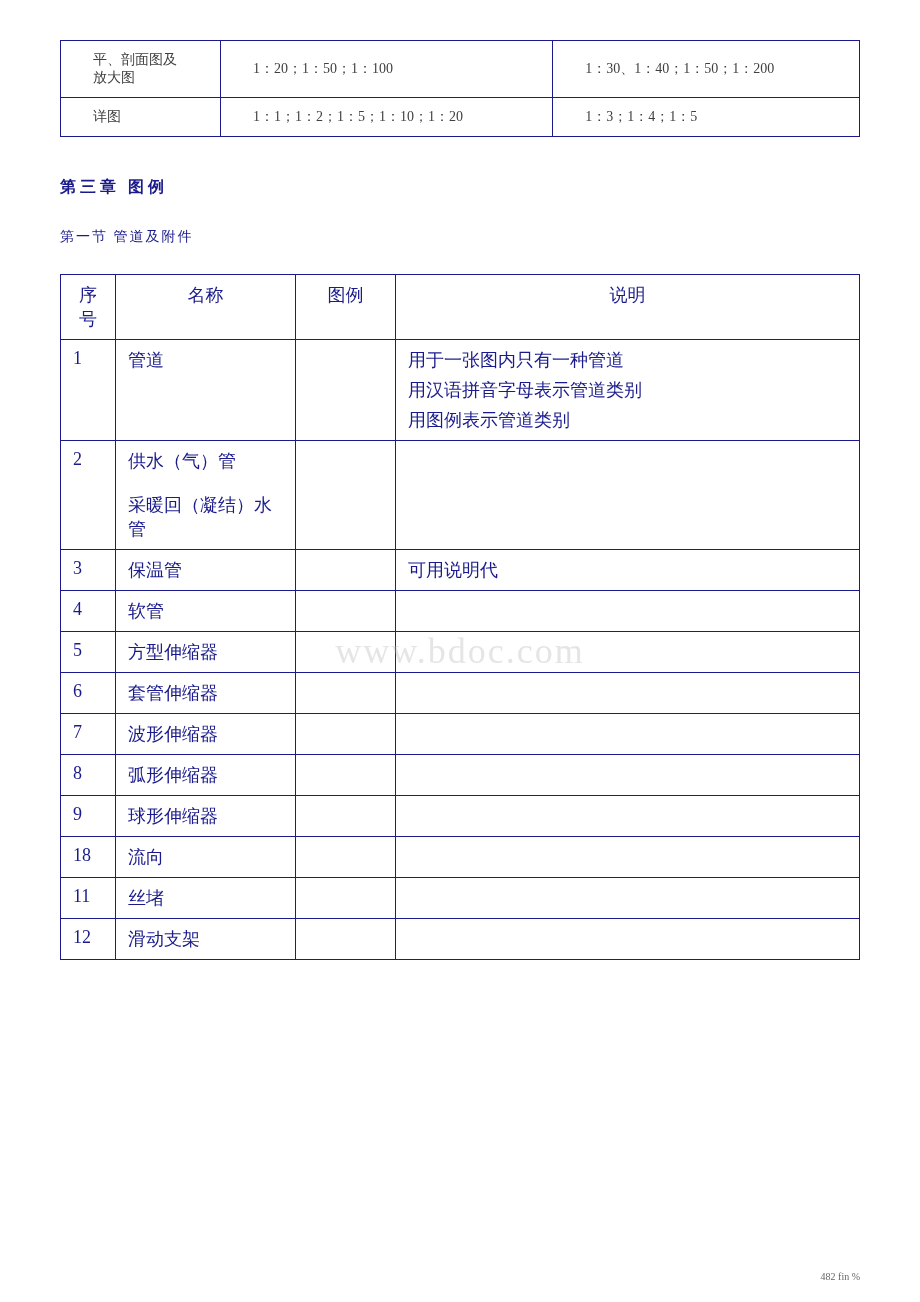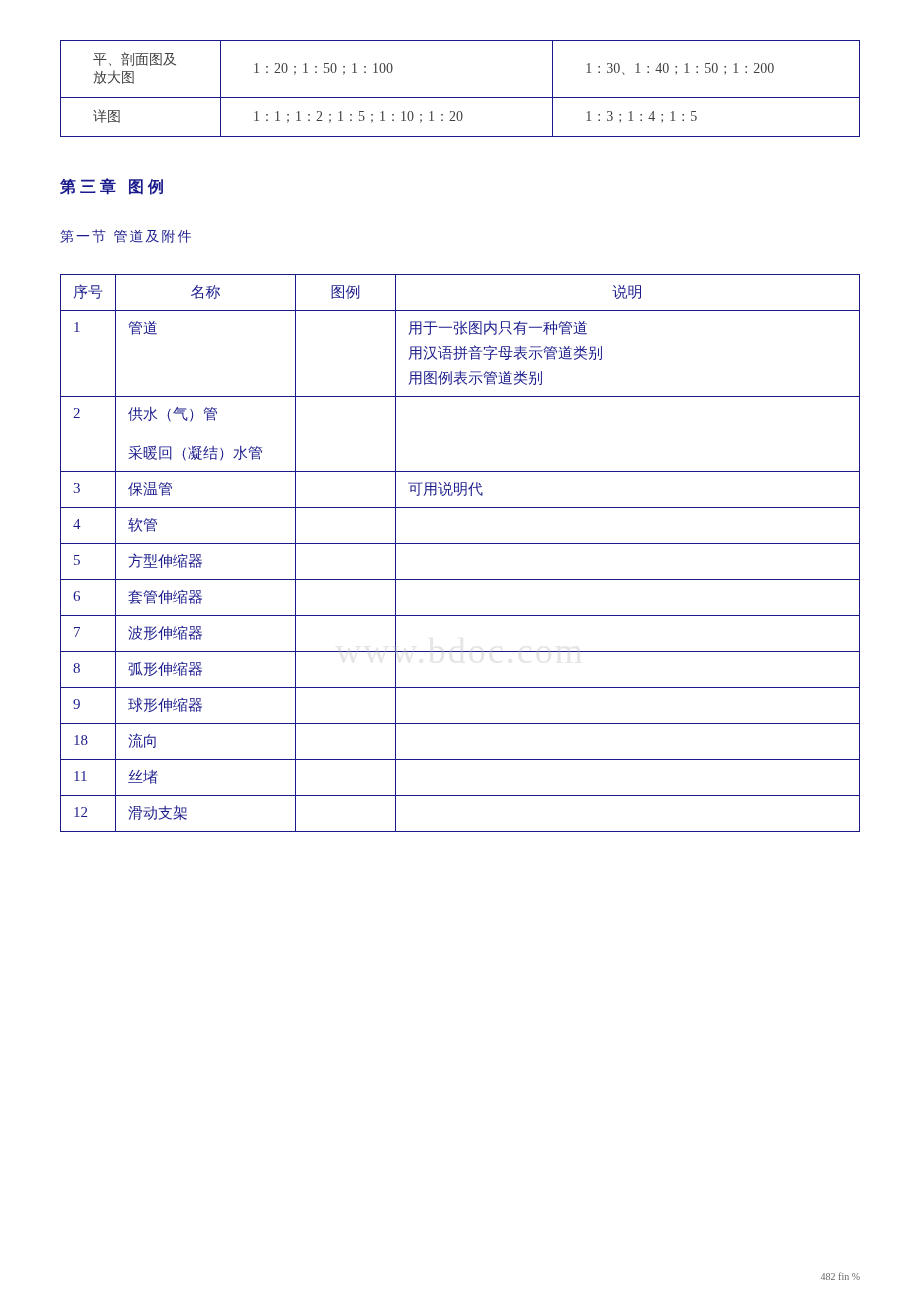--- a/index.html
+++ b/index.html
@@ -54,21 +54,21 @@
     .main-table {
       width: 100%;
       border-collapse: collapse;
       margin-bottom: 20px;
     }
 
     .main-table th, .main-table td {
       border: 1px solid #1a1a8c;
       padding: 8px 12px;
       color: #1a1a8c;
-      font-size: 15px;
+      font-size: 18px;
       vertical-align: top;
     }
 
     .main-table th {
       font-weight: normal;
       background: #ffffff;
     }
 
     .col-no { width: 55px; }
     .col-name { width: 180px; }

